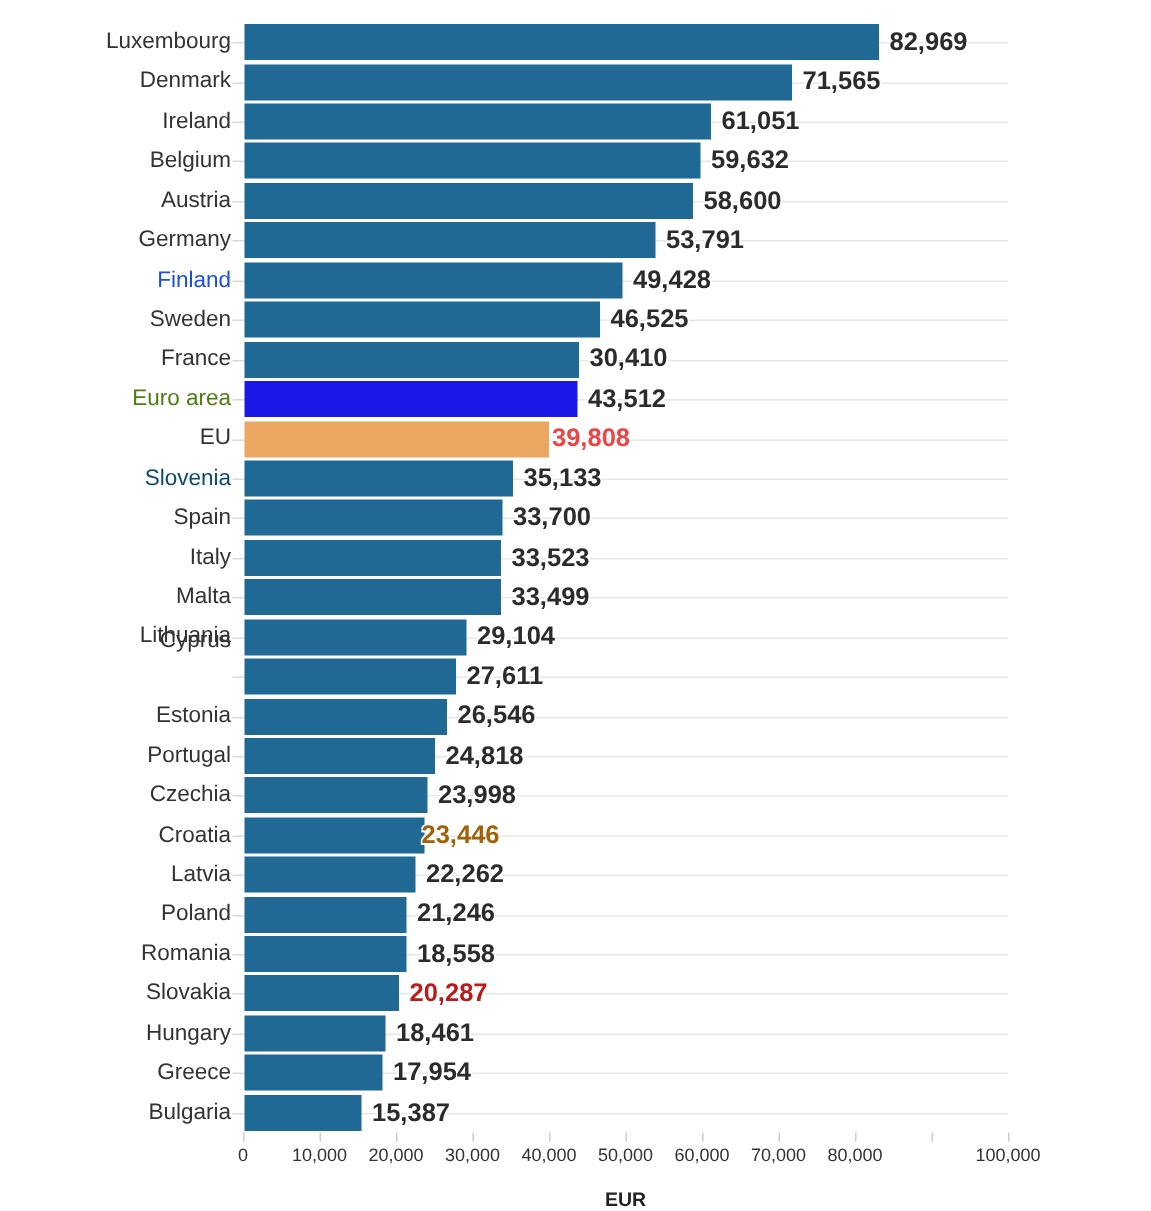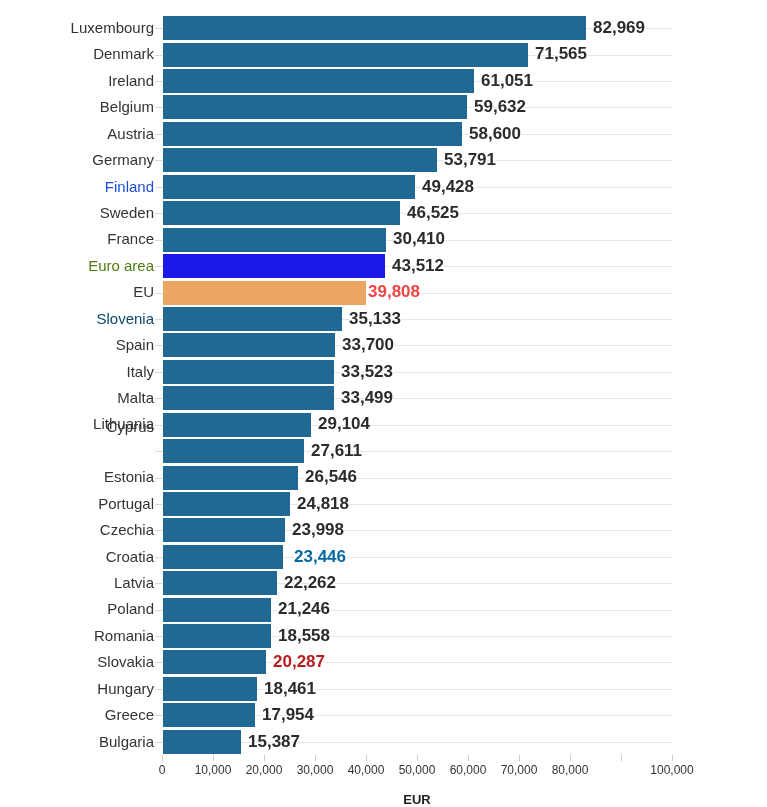--- a/index.html
+++ b/index.html
@@ -169,21 +169,21 @@
       <div class="val-label" style="left: 297px; top: 490.714px; height: 26.4286px; line-height: 26.4286px; color: rgb(43, 43, 43);">24,818</div>
       <div class="gridline" style="left: 162px; top: 530px; width: 510px; background: rgb(231, 231, 231);"></div>
       <div class="cat-tick" style="left: 155px; top: 530px; width: 7px;"></div>
       <div class="cat-label" style="left: 0px; top: 517.143px; width: 154px; height: 26.4286px; line-height: 26.4286px; color: rgb(51, 51, 51);">Czechia</div>
       <div class="bar" style="left: 163px; top: 518px; width: 122px; height: 24px; background: rgb(31, 105, 148);"></div>
       <div class="val-label" style="left: 292px; top: 517.143px; height: 26.4286px; line-height: 26.4286px; color: rgb(43, 43, 43);">23,998</div>
       <div class="gridline" style="left: 162px; top: 557px; width: 510px; background: rgb(231, 231, 231);"></div>
       <div class="cat-tick" style="left: 155px; top: 557px; width: 7px;"></div>
       <div class="cat-label" style="left: 0px; top: 543.571px; width: 154px; height: 26.4286px; line-height: 26.4286px; color: rgb(51, 51, 51);">Croatia</div>
       <div class="bar" style="left: 163px; top: 545px; width: 120px; height: 24px; background: rgb(31, 105, 148);"></div>
-      <div class="val-label" style="left: 294px; top: 543.571px; height: 26.4286px; line-height: 26.4286px; color: #0369a1;">23,446</div>
+      <div class="val-label" style="left: 281px; top: 543.571px; height: 26.4286px; line-height: 26.4286px; color: #a16207;">23,446</div>
       <div class="gridline" style="left: 162px; top: 583px; width: 510px; background: rgb(231, 231, 231);"></div>
       <div class="cat-tick" style="left: 155px; top: 583px; width: 7px;"></div>
       <div class="cat-label" style="left: 0px; top: 570px; width: 154px; height: 26.4286px; line-height: 26.4286px; color: rgb(51, 51, 51);">Latvia</div>
       <div class="bar" style="left: 163px; top: 571px; width: 114px; height: 24px; background: rgb(31, 105, 148);"></div>
       <div class="val-label" style="left: 284px; top: 570px; height: 26.4286px; line-height: 26.4286px; color: rgb(43, 43, 43);">22,262</div>
       <div class="gridline" style="left: 162px; top: 610px; width: 510px; background: rgb(231, 231, 231);"></div>
       <div class="cat-tick" style="left: 155px; top: 610px; width: 7px;"></div>
       <div class="cat-label" style="left: 0px; top: 596.429px; width: 154px; height: 26.4286px; line-height: 26.4286px; color: rgb(51, 51, 51);">Poland</div>
       <div class="bar" style="left: 163px; top: 598px; width: 108px; height: 24px; background: rgb(31, 105, 148);"></div>
       <div class="val-label" style="left: 278px; top: 596.429px; height: 26.4286px; line-height: 26.4286px; color: rgb(43, 43, 43);">21,246</div>

